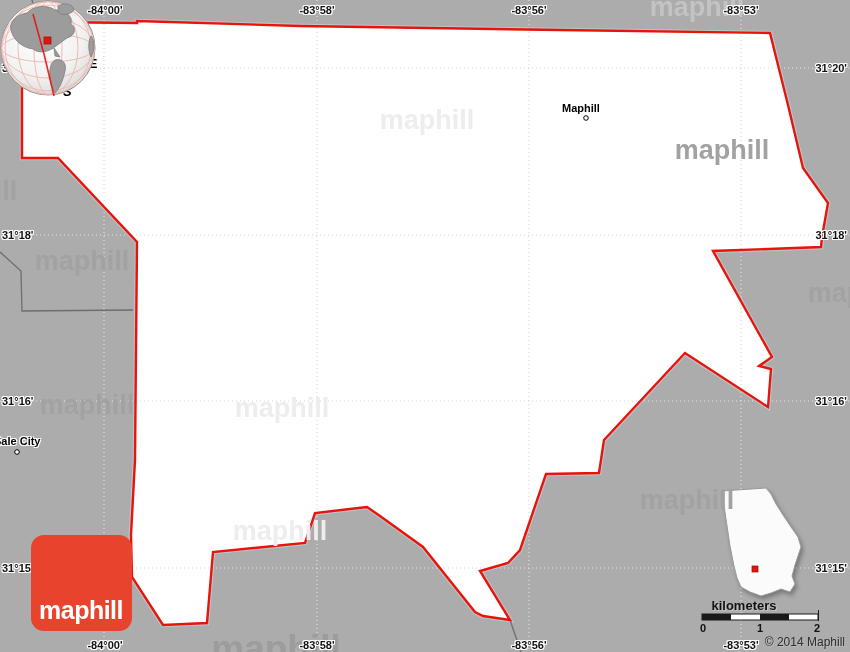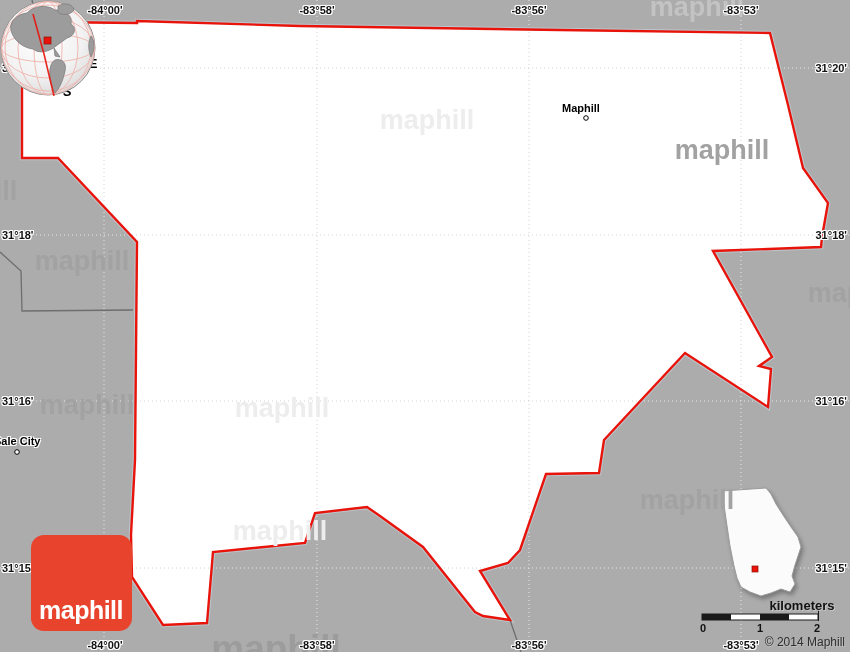--- a/index.html
+++ b/index.html
@@ -162,21 +162,21 @@
   <div class="lbl lbl-right" style="right:3px;top:568px;">31°15'</div>
 
   <div class="compass-letter" style="left:67px;top:37px;">N</div>
   <div class="compass-letter" style="left:93px;top:63px;">E</div>
   <div class="compass-letter" style="left:67px;top:91px;">S</div>
   <div class="compass-letter" style="left:39px;top:66px;">W</div>
 
   <div class="city" style="left:562px;top:102px;">Maphill</div>
   <div class="city" style="left:-6px;top:435px;">Sale City</div>
 
-  <div class="scale-unit" style="left:802px;top:598px;">kilometers</div>
+  <div class="scale-unit" style="left:744px;top:598px;">kilometers</div>
   <div class="scale-num" style="left:703px;top:622px;">0</div>
   <div class="scale-num" style="left:760px;top:622px;">1</div>
   <div class="scale-num" style="left:817px;top:622px;">2</div>
   <div class="copyright" style="right:5px;top:635px;">© 2014 Maphill</div>
 
   <div class="logo">
     <div class="logo-text">maphill</div>
   </div>
 
   <svg class="globe-svg" width="96" height="96" viewBox="739 14 96 96">

